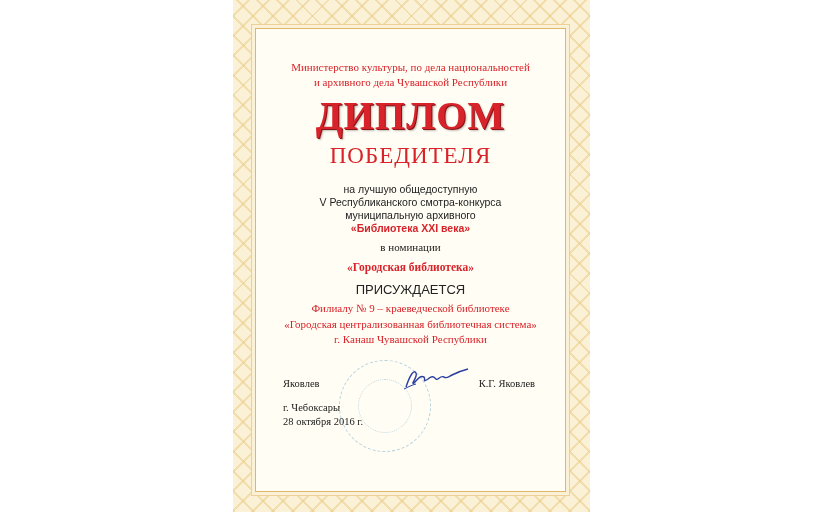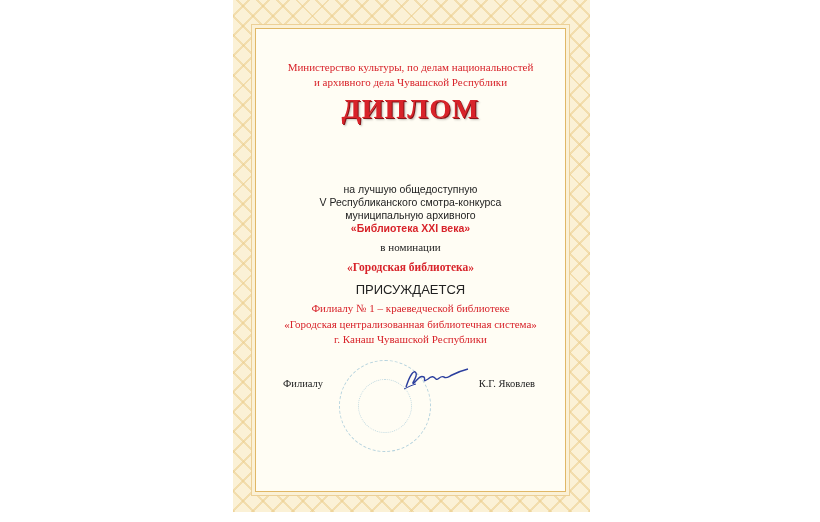--- a/index.html
+++ b/index.html
@@ -12,21 +12,21 @@
       repeating-linear-gradient(45deg, rgba(235,205,140,.55) 0 2px, transparent 2px 14px),
       repeating-linear-gradient(-45deg, rgba(235,205,140,.55) 0 2px, transparent 2px 14px);
   }
   .inner{position:absolute;left:22px;top:28px;right:24px;bottom:20px;
          background:#fffdf4;border:1.5px solid #e0b766;
          box-shadow:0 0 0 3px #fbf1d6, 0 0 0 4px #ecd097;}
   .content{position:absolute;left:0;right:0;top:0;bottom:0;text-align:center;}
   .ministry{position:absolute;left:0;right:0;top:31px;color:#d8232a;
             font-family:"Liberation Serif",serif;font-size:11px;line-height:15px;}
   .title{position:absolute;left:0;right:0;top:64px;color:#d8232a;
-         font-family:"Liberation Serif",serif;font-weight:bold;font-size:28px;letter-spacing:1px;
+         font-family:"Liberation Serif",serif;font-weight:bold;font-size:39px;letter-spacing:1px;
          text-shadow:1px 1px 0 #8a1418, 2px 2px 2px rgba(0,0,0,.25);}
   .subtitle{position:absolute;left:0;right:0;top:114px;color:#d8232a;
             font-family:"Liberation Serif",serif;font-size:23px;letter-spacing:1px;}
   .contest{position:absolute;left:0;right:0;top:154px;color:#222;
            font-family:"Liberation Sans",sans-serif;font-size:10.5px;line-height:13px;}
   .red{color:#d8232a;font-weight:bold;}
   .nom-label{position:absolute;left:0;right:0;top:212px;color:#222;
              font-family:"Liberation Serif",serif;font-size:11px;}
   .nom-value{position:absolute;left:0;right:0;top:232px;color:#d8232a;font-weight:bold;
              font-family:"Liberation Serif",serif;font-size:11.5px;}
@@ -47,40 +47,45 @@
   .signature{position:absolute;left:146px;top:336px;}
 </style>
 </head>
 <body>
 
 <div class="sheet">
   <div class="border-pattern"></div>
   <div class="inner">
     <div class="content">
       <div class="ministry">
-        <div>Министерство культуры, по делам национальностей</div>
+        <div>Министерство культуры, по дела национальностей</div>
         <div>и архивного дела Чувашской Республики</div>
       </div>
       <div class="title">ДИПЛОМ</div>
+      <div class="subtitle">ПОБЕДИТЕЛЯ</div>
       <div class="contest">
         <div>на лучшую общедоступную</div>
         <div>V Республиканского смотра-конкурса</div>
         <div>муниципальную архивного</div>
         <div class="red">«Библиотека XXI века»</div>
       </div>
       <div class="nom-label">в номинации</div>
       <div class="nom-value">«Городская библиотека»</div>
       <div class="awarded">ПРИСУЖДАЕТСЯ</div>
       <div class="recipient">
-        <div>Филиалу № 1 – краеведческой библиотеке</div>
+        <div>Филиалу № 9 – краеведческой библиотеке</div>
         <div>«Городская централизованная библиотечная система»</div>
         <div>г. Канаш  Чувашской Республики</div>
       </div>
       <div class="stamp"></div>
       <svg class="signature" width="70" height="26" viewBox="0 0 70 26">
         <path d="M4 22 C8 10,12 4,14 8 C16 12,8 20,12 18 C16 14,18 10,22 12 C24 14,20 18,26 14 C30 10,32 12,34 14 C36 16,38 10,42 12 C44 14,46 12,50 10 C54 8,58 6,66 4" fill="none" stroke="#2c3f9e" stroke-width="1.4"></path>
         <path d="M2 24 C6 22,10 20,14 19" fill="none" stroke="#2c3f9e" stroke-width="1"></path>
       </svg>
-      <div class="sig-left">Филиалу</div>
+      <div class="sig-left">Яковлев</div>
       <div class="sig-right">К.Г. Яковлев</div>
+      <div class="place">
+        <div>г. Чебоксары</div>
+        <div>28 октября 2016 г.</div>
+      </div>
     </div>
   </div>
 </div>
 
 </body></html>

